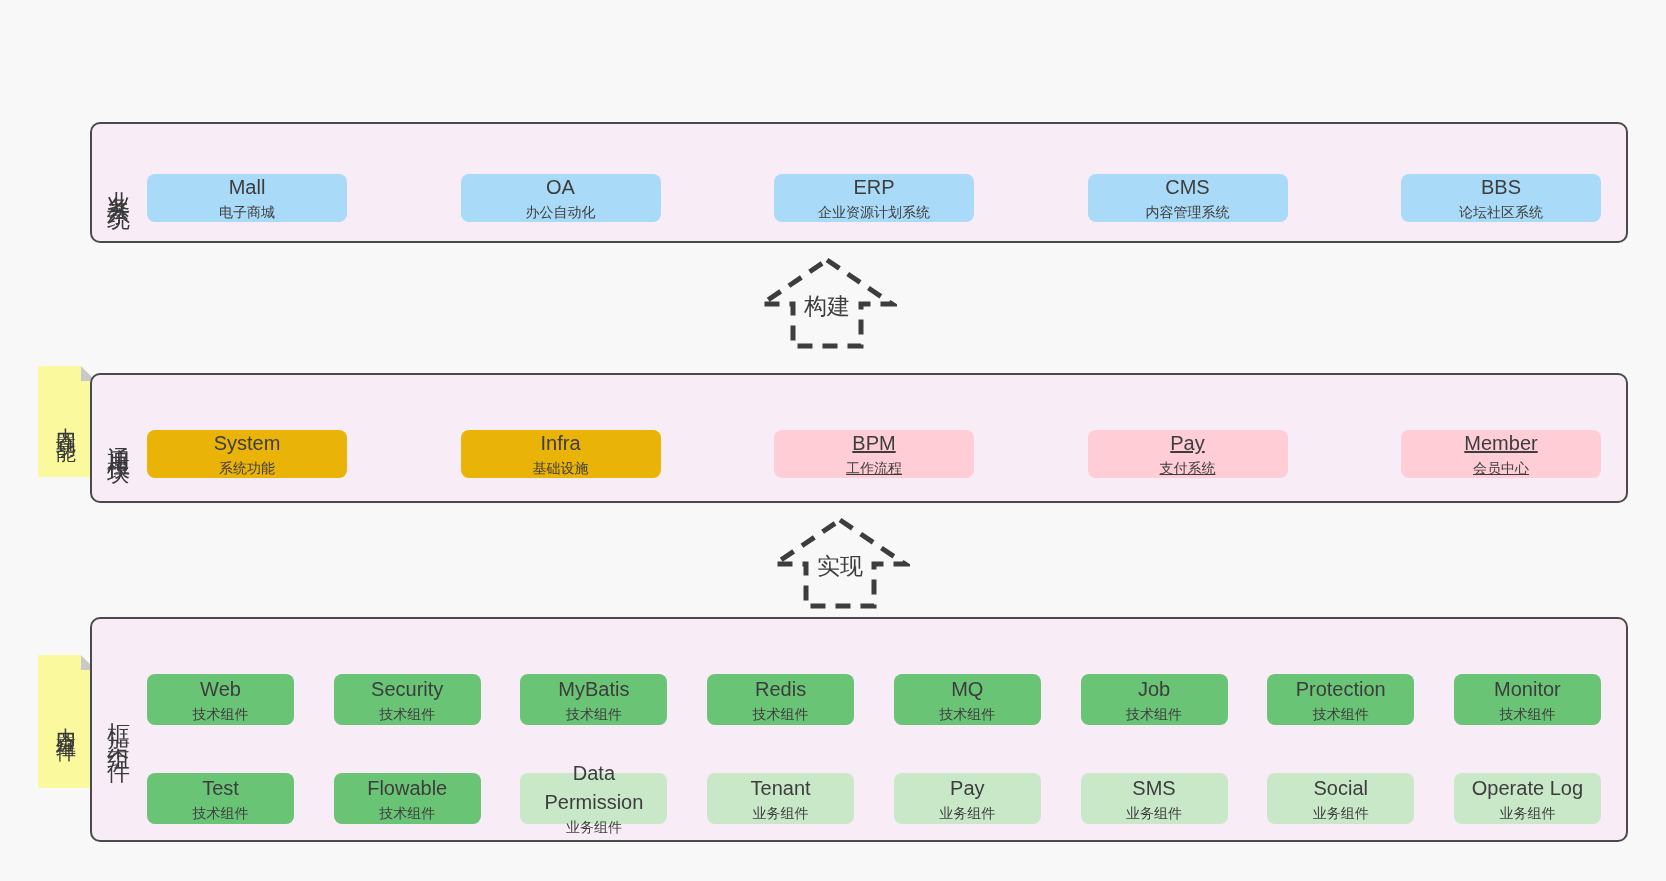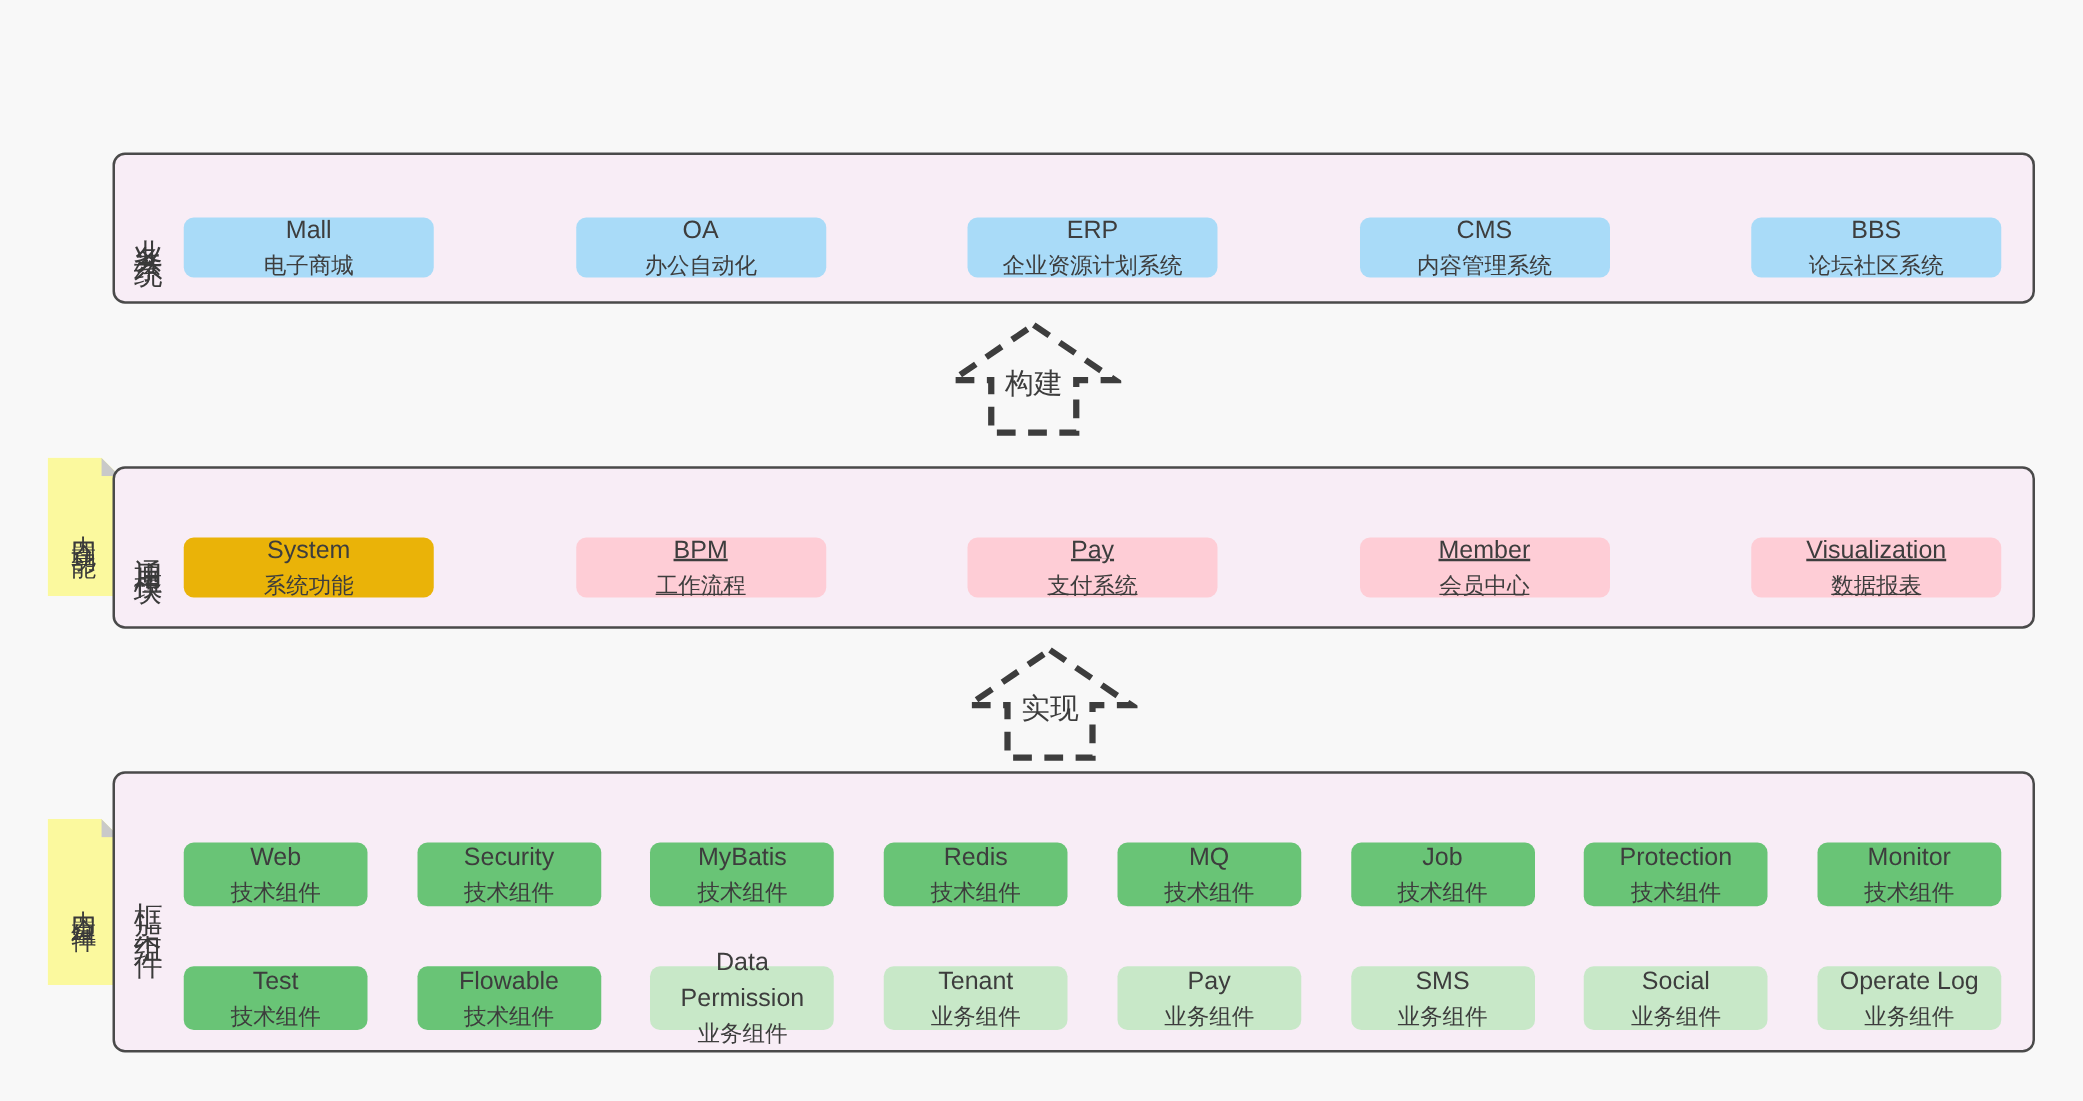--- a/index.html
+++ b/index.html
@@ -68,21 +68,21 @@
     justify-content: center;
     text-align: center;
     color: #3d3d3d;
     box-sizing: border-box;
     padding: 2px 6px;
     margin-top: 28px;
   }
   .box-w6 { width: 200px; }
   .box-w8 { width: 147px; }
   .box-name { font-size: 20px; line-height: 1.45; }
-  .box-desc { font-size: 18px; line-height: 1.45; }
+  .box-desc { font-size: 14px; line-height: 1.45; }
   .blue   { background: #a9dbf8; }
   .red    { background: #eab308; }
   .pink   { background: #fecdd6; text-decoration: underline; }
   .green  { background: #69c476; }
   .lgreen { background: #c8e8c8; }
 
   
   .sticky {
     position: absolute;
     left: 38px;
@@ -189,36 +189,36 @@
     </div>
   </div>
 
   <div class="panel panel-modules">
     <div class="v-label">通用模块</div>
     <div class="row row-modules">
       <div class="box red box-w6">
         <div class="box-name">System</div>
         <div class="box-desc">系统功能</div>
       </div>
+      <div class="box red box-w6">
+        <div class="box-name">Infra</div>
+        <div class="box-desc">基础设施</div>
+      </div>
       <div class="box pink box-w6">
         <div class="box-name">BPM</div>
         <div class="box-desc">工作流程</div>
       </div>
       <div class="box pink box-w6">
         <div class="box-name">Pay</div>
         <div class="box-desc">支付系统</div>
       </div>
       <div class="box pink box-w6">
         <div class="box-name">Member</div>
         <div class="box-desc">会员中心</div>
       </div>
-      <div class="box pink box-w6">
-        <div class="box-name">Visualization</div>
-        <div class="box-desc">数据报表</div>
-      </div>
     </div>
   </div>
 
   <div class="panel panel-components">
     <div class="v-label">框架组件</div>
 
     <div class="row row-comp-1">
       <div class="box green box-w8">
         <div class="box-name">Web</div>
         <div class="box-desc">技术组件</div>

